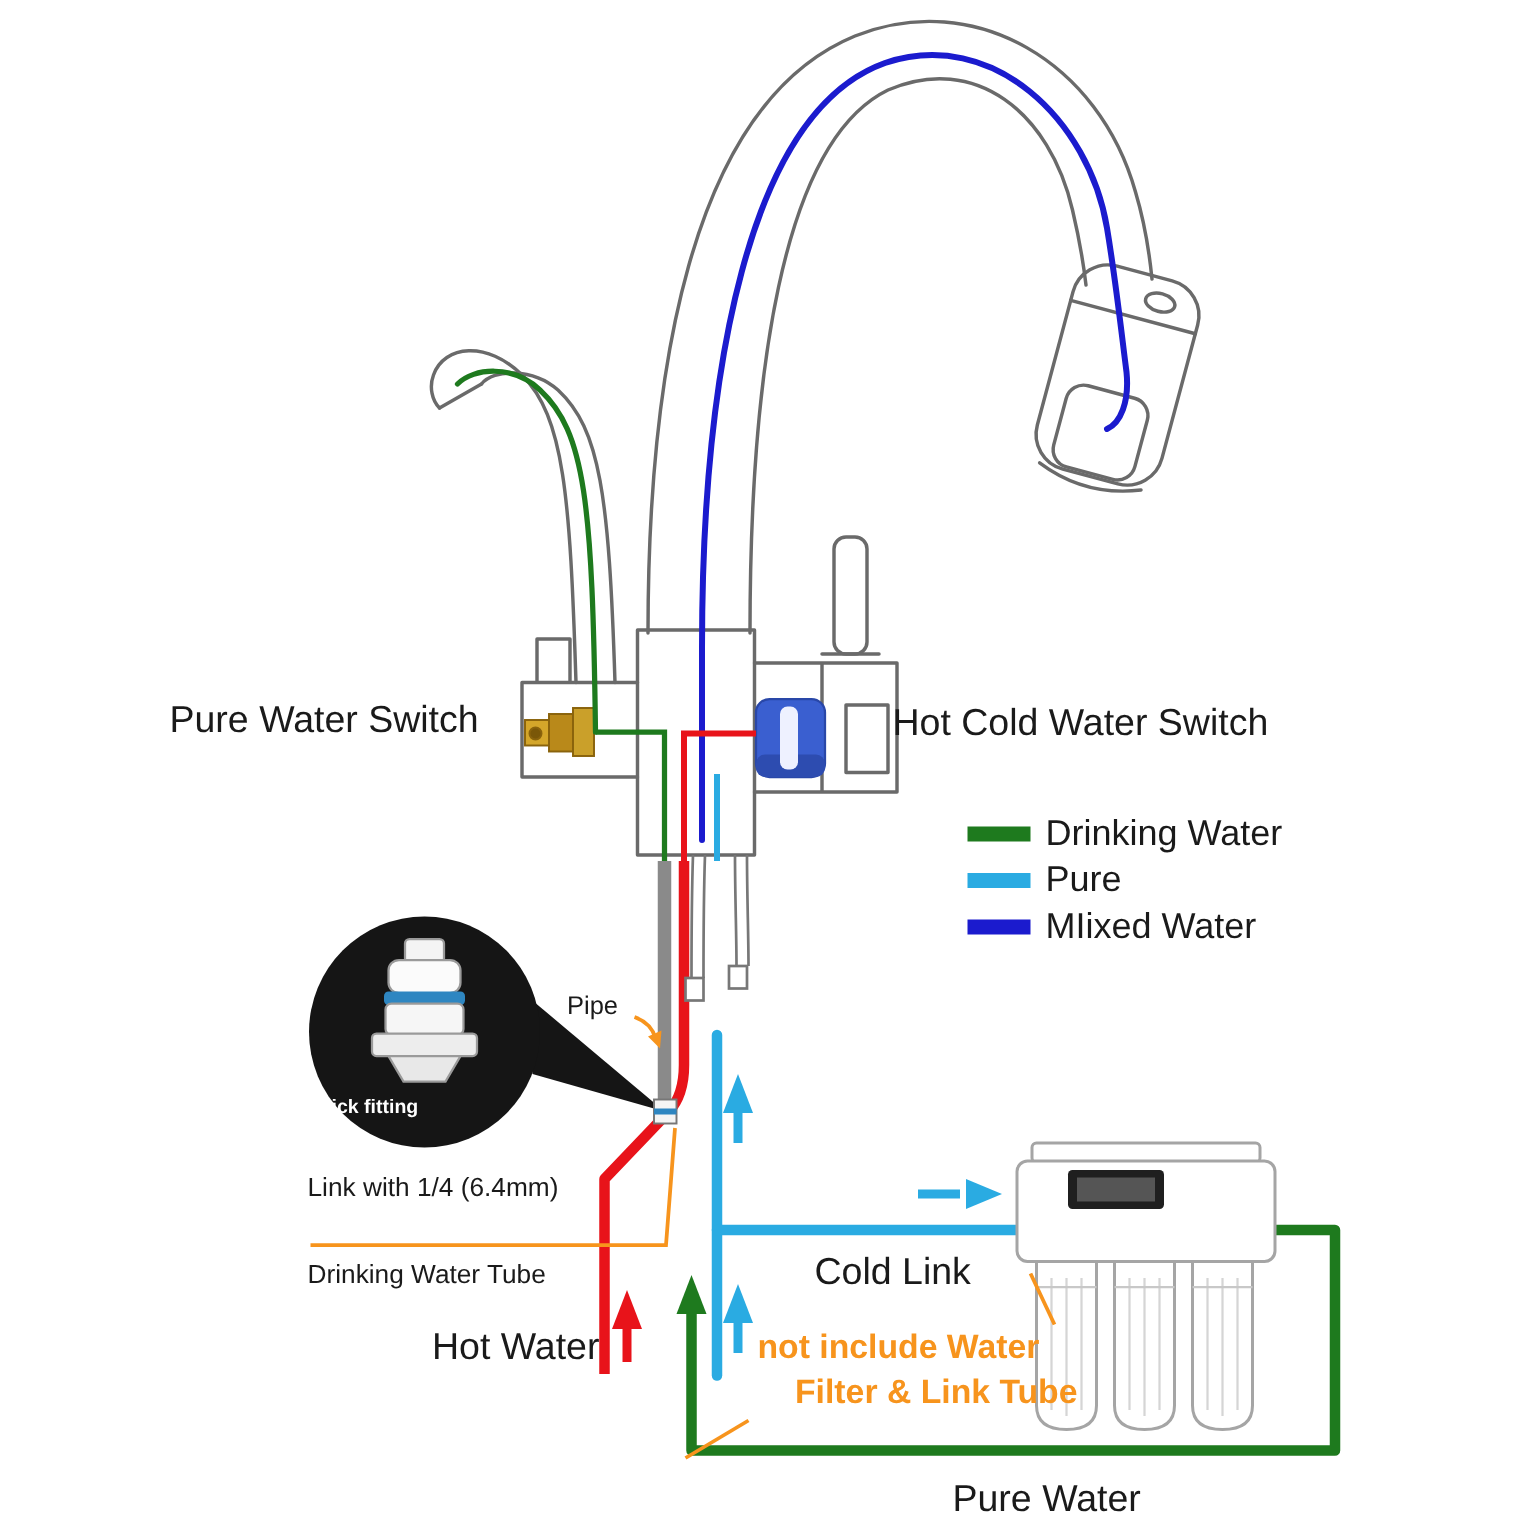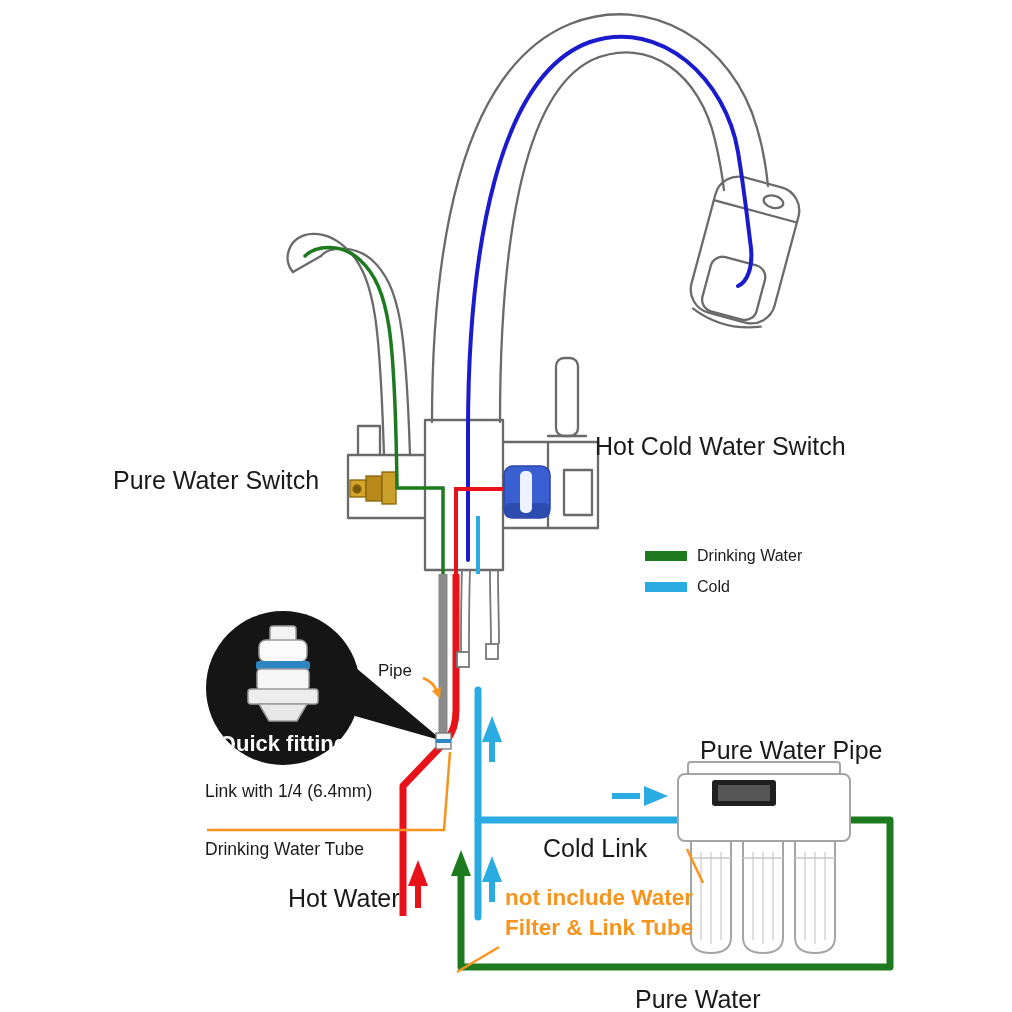--- a/index.html
+++ b/index.html
@@ -4,25 +4,25 @@
 <style>
   html,body{margin:0;padding:0;background:#fff;}
   .canvas{position:relative;width:1012px;height:1012px;background:#fff;overflow:hidden;
           font-family:Liberation Sans, sans-serif;}
   svg{position:absolute;left:0;top:0;}
   .lbl{position:absolute;color:#1a1a1a;white-space:nowrap;line-height:1.15;}
   .s25{font-size:25px;}
   .s24{font-size:17px;}
   .s17{font-size:17.5px;}
   .orange-bold{color:#f7941d;font-weight:bold;font-size:22.5px;}
-  .white-bold{color:#ffffff;font-weight:bold;font-size:22px;text-align:center;width:160px;}
+  .white-bold{color:#ffffff;font-weight:bold;font-size:13px;text-align:left;width:160px;}
   .legend{position:absolute;left:645px;top:544px;display:flex;flex-direction:column;gap:7px;}
   .legend-row{display:flex;align-items:center;height:24px;}
   .sw{display:inline-block;width:42px;height:10px;margin-right:10px;}
-  .legend-label{font-size:16px;color:#1a1a1a;}
+  .legend-label{font-size:24px;color:#1a1a1a;}
 </style>
 </head>
 <body>
 
 <div class="canvas">
 
 <svg width="1012" height="1012" viewBox="0 0 1012 1012">
 
   <g stroke="#6a6a6a" stroke-width="2.3" fill="none" stroke-linecap="round" stroke-linejoin="round">
 
@@ -157,36 +157,39 @@
       <polygon points="482,882 502,882 492,856" fill="#2aabe2"></polygon>
     </g>
     <g>
       <line x1="612" y1="796" x2="640" y2="796" stroke="#2aabe2" stroke-width="6"></line>
       <polygon points="644,786 644,806 668,796" fill="#2aabe2"></polygon>
     </g>
   </g>
 </svg>
 
 <div class="lbl s25" style="left:113px;top:466px;">Pure Water Switch</div>
-<div class="lbl s25" style="left:595px;top:432px;">Hot Cold Water Switch</div>
+<div class="lbl s25" style="left:595px;top:468px;">Hot Cold Water Switch</div>
 <div class="lbl s24" style="left:378px;top:661px;">Pipe</div>
 <div class="lbl white-bold" style="left:203px;top:731px;">Quick fitting</div>
 <div class="lbl s17" style="left:205px;top:781px;">Link with 1/4 (6.4mm)</div>
 <div class="lbl s17" style="left:205px;top:839px;">Drinking Water Tube</div>
 <div class="lbl s25" style="left:288px;top:884px;">Hot Water</div>
 <div class="lbl s25" style="left:543px;top:834px;">Cold Link</div>
-<div class="lbl s25" style="left:700px;top:736px;">Pure Water Pipe</div>
 <div class="lbl orange-bold" style="left:505px;top:885px;">not include Water</div>
-<div class="lbl orange-bold" style="left:505px;top:915px;">Filter &amp; Link Tube</div>
+<div class="lbl orange-bold" style="left:530px;top:915px;">Filter &amp; Link Tube</div>
 <div class="lbl s25" style="left:635px;top:985px;">Pure Water</div>
 
 <div class="legend">
   <div class="legend-row">
     <span class="sw" style="background: rgb(30, 122, 30);"></span>
     <span class="legend-label">Drinking Water</span>
   </div>
   <div class="legend-row">
     <span class="sw" style="background: rgb(42, 171, 226);"></span>
-    <span class="legend-label">Cold</span>
+    <span class="legend-label">Pure</span>
+  </div>
+  <div class="legend-row">
+    <span class="sw" style="background: rgb(27, 27, 206);"></span>
+    <span class="legend-label">MIixed Water</span>
   </div>
 </div>
 
 </div>
 
 </body></html>

